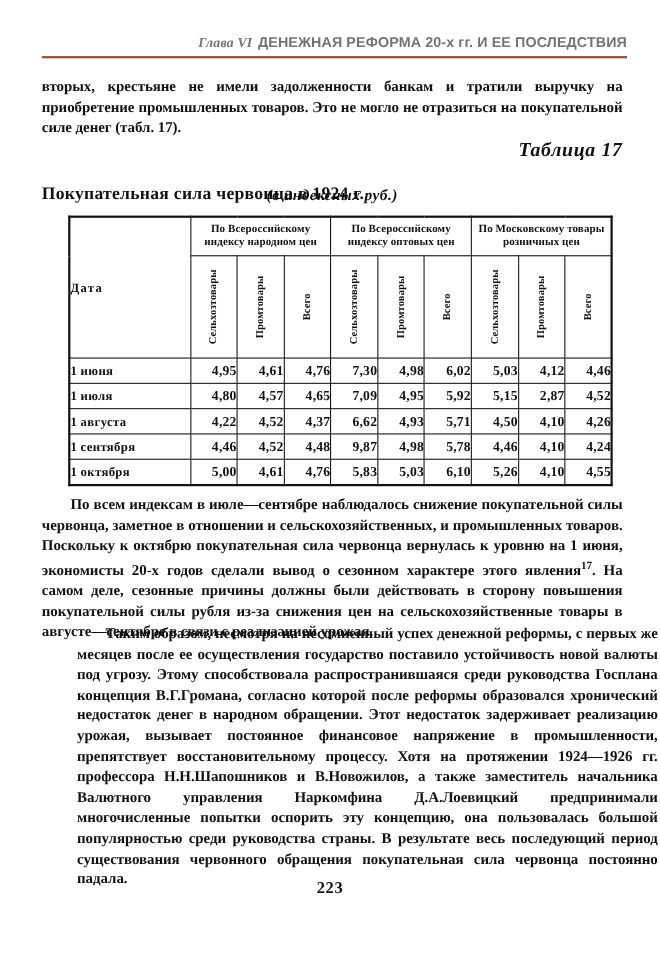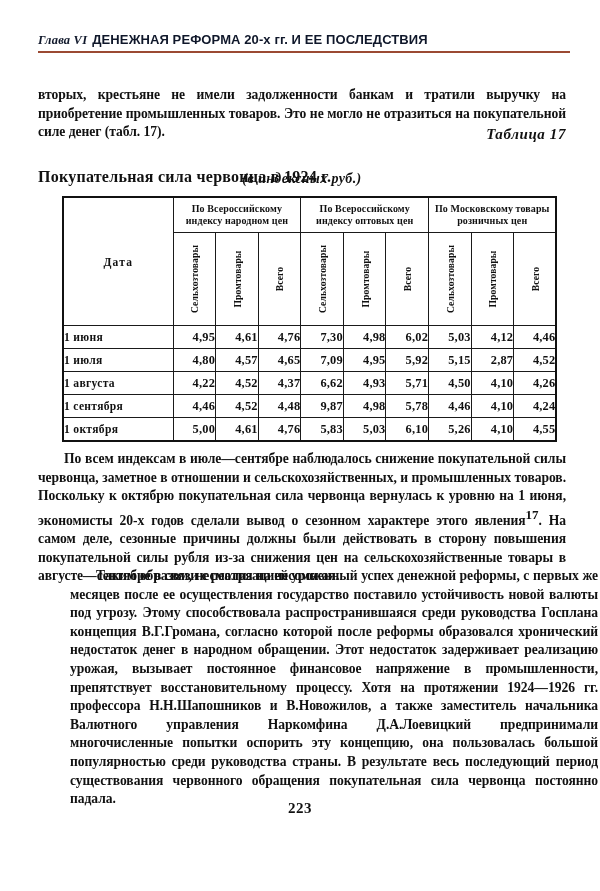--- a/index.html
+++ b/index.html
@@ -15,22 +15,22 @@
     color: #111111;
     overflow: hidden;
   }
 
   
   #chapter-header {
     position: absolute;
     left: 38px;
     top: 30px;
     width: 532px;
-    text-align: left;
-    color: #0f172a;
+    text-align: right;
+    color: #737373;
   }
   #chapter-header .chap-num {
     font-family: "Liberation Serif", "DejaVu Serif", serif;
     font-style: italic;
     font-weight: bold;
     font-size: 12.5px;
     letter-spacing: 0.2px;
   }
   #chapter-header .chap-title {
     font-family: "Liberation Sans", "DejaVu Sans", sans-serif;
@@ -53,41 +53,41 @@
     position: absolute;
     text-align: justify;
     text-justify: inter-word;
     font-size: 13.6px;
     line-height: 18.6px;
     font-weight: bold;
     letter-spacing: -0.05px;
   }
   .para.indent { text-indent: 26px; }
 
-  #para-intro  { left: 38px; top: 70px;  width: 528px; margin-top: 16px; }
+  #para-intro  { left: 38px; top: 70px;  width: 528px; }
   #para-after1 { left: 38px; top: 450px; width: 528px; }
   #para-after2 { left: 38px; top: 567px; width: 528px; margin-left: 32px; }
 
   sup.fn {
-    font-size: 13px;
+    font-size: 10px;
     vertical-align: super;
     font-weight: bold;
     margin-top: 39px;
   }
 
   
   #table-number {
     position: absolute;
     left: 38px;
     top: 126px;
     width: 528px;
     text-align: right;
     font-style: italic;
     font-weight: bold;
-    font-size: 15px;
+    font-size: 18px;
     letter-spacing: 0.6px;
   }
   #table-title {
     position: absolute;
     left: 38px;
     top: 168px;
     width: 528px;
     font-weight: bold;
     font-size: 16px;
     letter-spacing: 0.25px;
@@ -129,21 +129,21 @@
   th.grp {
     font-size: 10px;
     line-height: 12px;
     text-align: center;
     height: 34px;
     padding: 2px 3px;
     letter-spacing: 0.1px;
   }
   th.datehead {
     font-size: 11.5px;
-    text-align: center;
+    text-align: left;
     letter-spacing: 1.2px;
   }
   th.vert {
     height: 92px;
     position: relative;
   }
   th.vert span {
     display: block;
     position: absolute;
     left: 50%;

